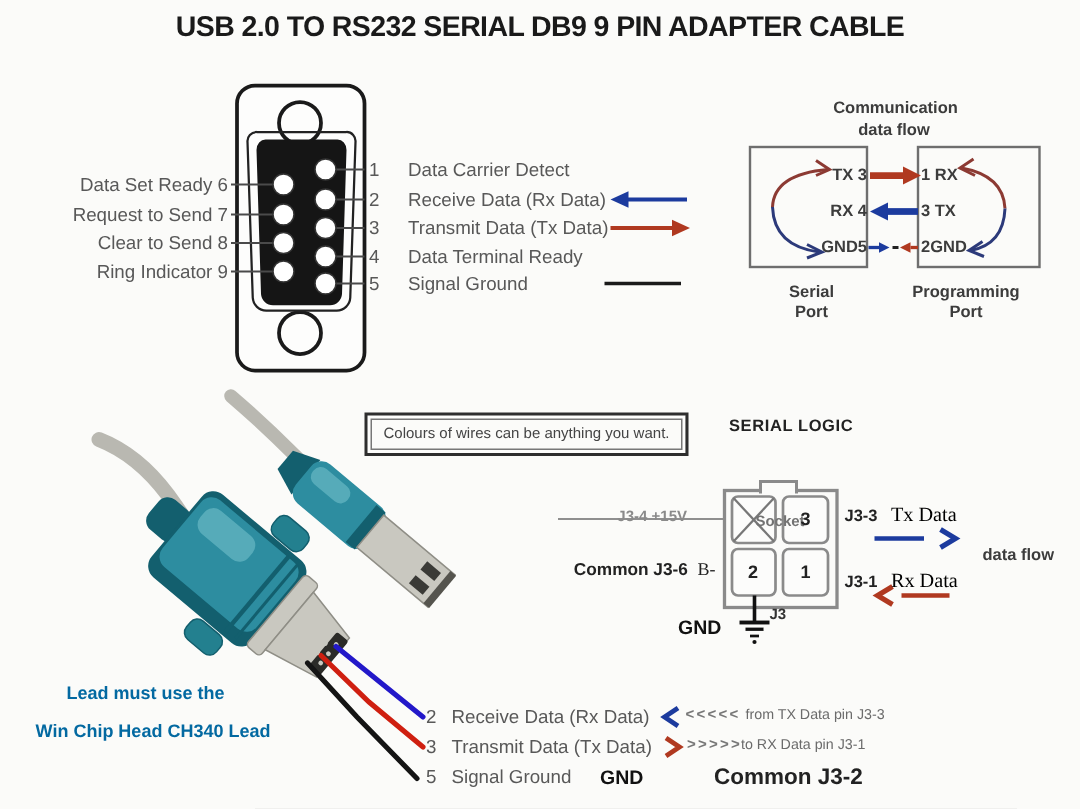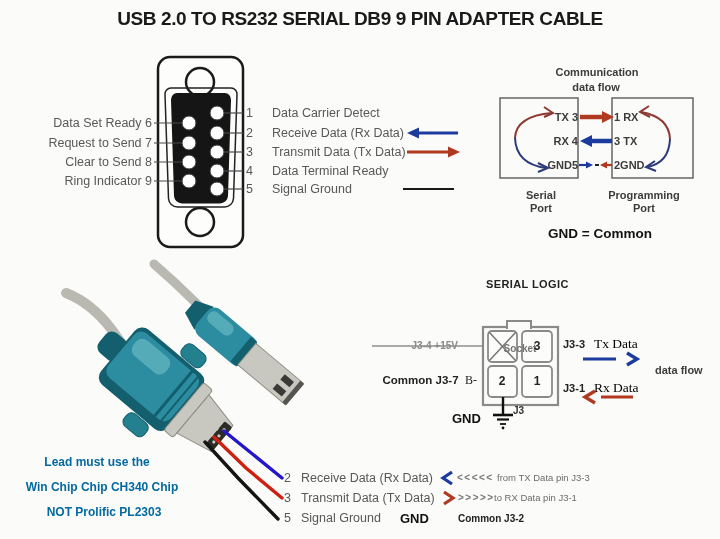--- a/index.html
+++ b/index.html
@@ -216,48 +216,49 @@
   <div class="t flow" style="right:142px;top:117px">TX 3</div>
   <div class="t flow" style="right:142px;top:141px">RX 4</div>
   <div class="t flow" style="right:142px;top:165px">GND5</div>
   <div class="t flow" style="left:614px;top:117px">1 RX</div>
   <div class="t flow" style="left:614px;top:141px">3 TX</div>
   <div class="t flow" style="left:614px;top:165px">2GND</div>
   <div class="t center flow" style="left:541px;top:195px">Serial</div>
   <div class="t center flow" style="left:541px;top:208px">Port</div>
   <div class="t center flow" style="left:644px;top:195px">Programming</div>
   <div class="t center flow" style="left:644px;top:208px">Port</div>
-  <div class="t center flow-big" style="left:600px;top:233px">GND = Common</div>
-
+
+  <div class="note-box">
+      <span>Colours of wires can be anything you want.</span>
+    </div>
 
   <div class="t sl-head" style="left:486px;top:284px">SERIAL LOGIC</div>
   <div class="t center sl-socket" style="left:520px;top:308px">Socket</div>
   <div class="t center cellnum" style="left:537px;top:346px">3</div>
   <div class="t center cellnum" style="left:502px;top:381px">2</div>
   <div class="t center cellnum" style="left:537px;top:381px">1</div>
   <div class="t crossed" style="right:262px;top:345px">J3-4  +15V</div>
-  <div class="t boldline" style="right:243px;top:380px"><span>Common</span> <span>J3-7</span>&nbsp;&nbsp;<span class="serif" style="font-size:12px">B-</span></div>
+  <div class="t boldline" style="right:243px;top:380px"><span>Common</span> <span>J3-6</span>&nbsp;&nbsp;<span class="serif" style="font-size:12px">B-</span></div>
   <div class="t" style="left:563px;top:343px"><span class="pinj">J3-3</span>&nbsp;&nbsp;<span class="serif">Tx Data</span></div>
   <div class="t" style="left:563px;top:387px"><span class="pinj">J3-1</span>&nbsp;&nbsp;<span class="serif">Rx Data</span></div>
   <div class="t flow" style="left:655px;top:370px">data flow</div>
   <div class="t gnd" style="left:452px;top:418px">GND</div>
   <div class="t j3" style="left:513px;top:410px">J3</div>
 
   <div class="t center photonote" style="left:97px;top:462px">Lead must use the</div>
-  <div class="t center photonote" style="left:102px;top:487px">Win Chip Chip  CH340 Chip</div>
-  <div class="t center photonote" style="left:104px;top:512px">NOT Prolific PL2303</div>
+  <div class="t center photonote" style="left:102px;top:487px">Win Chip Head  CH340 Lead</div>
 
   <div class="t lbl" style="left:284px;top:478px">2</div>
   <div class="t lbl" style="left:301px;top:478px">Receive Data (Rx Data)</div>
   <div class="t chev" style="left:457px;top:477px">&lt;&lt;&lt;&lt;&lt;</div>
   <div class="t smallnote" style="left:497px;top:477px">from  TX Data pin J3-3</div>
 
   <div class="t lbl" style="left:284px;top:498px">3</div>
   <div class="t lbl" style="left:301px;top:498px">Transmit Data (Tx Data)</div>
   <div class="t chev" style="left:458px;top:497px">&gt;&gt;&gt;&gt;&gt;</div>
   <div class="t smallnote" style="left:494px;top:497px">to RX Data pin J3-1</div>
 
   <div class="t lbl" style="left:284px;top:518px">5</div>
   <div class="t lbl" style="left:301px;top:518px">Signal Ground</div>
   <div class="t gnd" style="left:400px;top:518px">GND</div>
-  <div class="t boldline" style="left:458px;top:518px;font-size:10px">Common J3-2</div>
+  <div class="t boldline" style="left:476px;top:518px;font-size:15px">Common J3-2</div>
 
 </div>
 
 </body></html>

